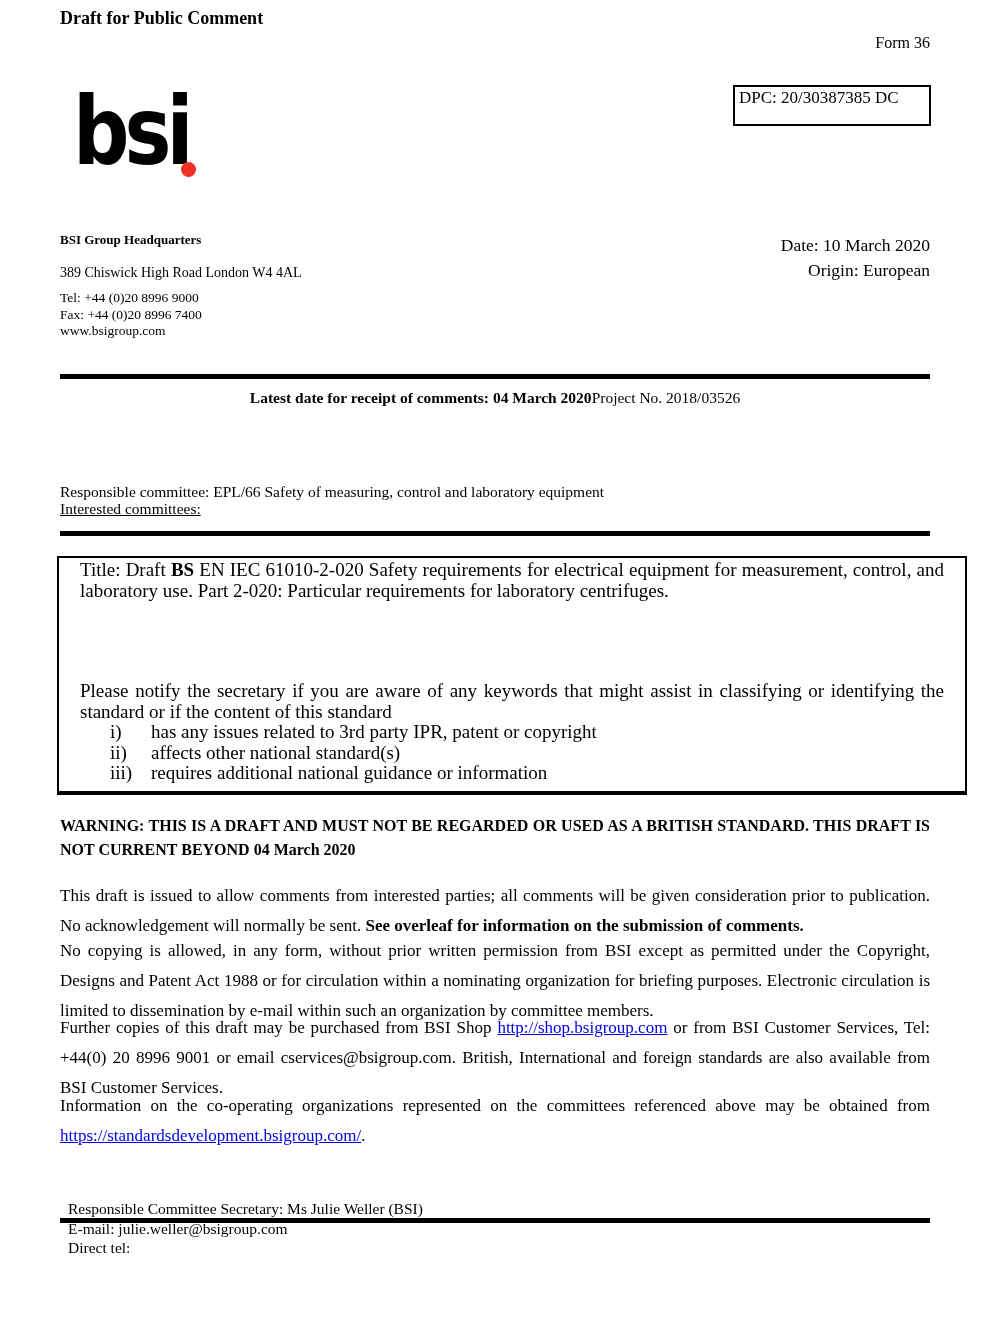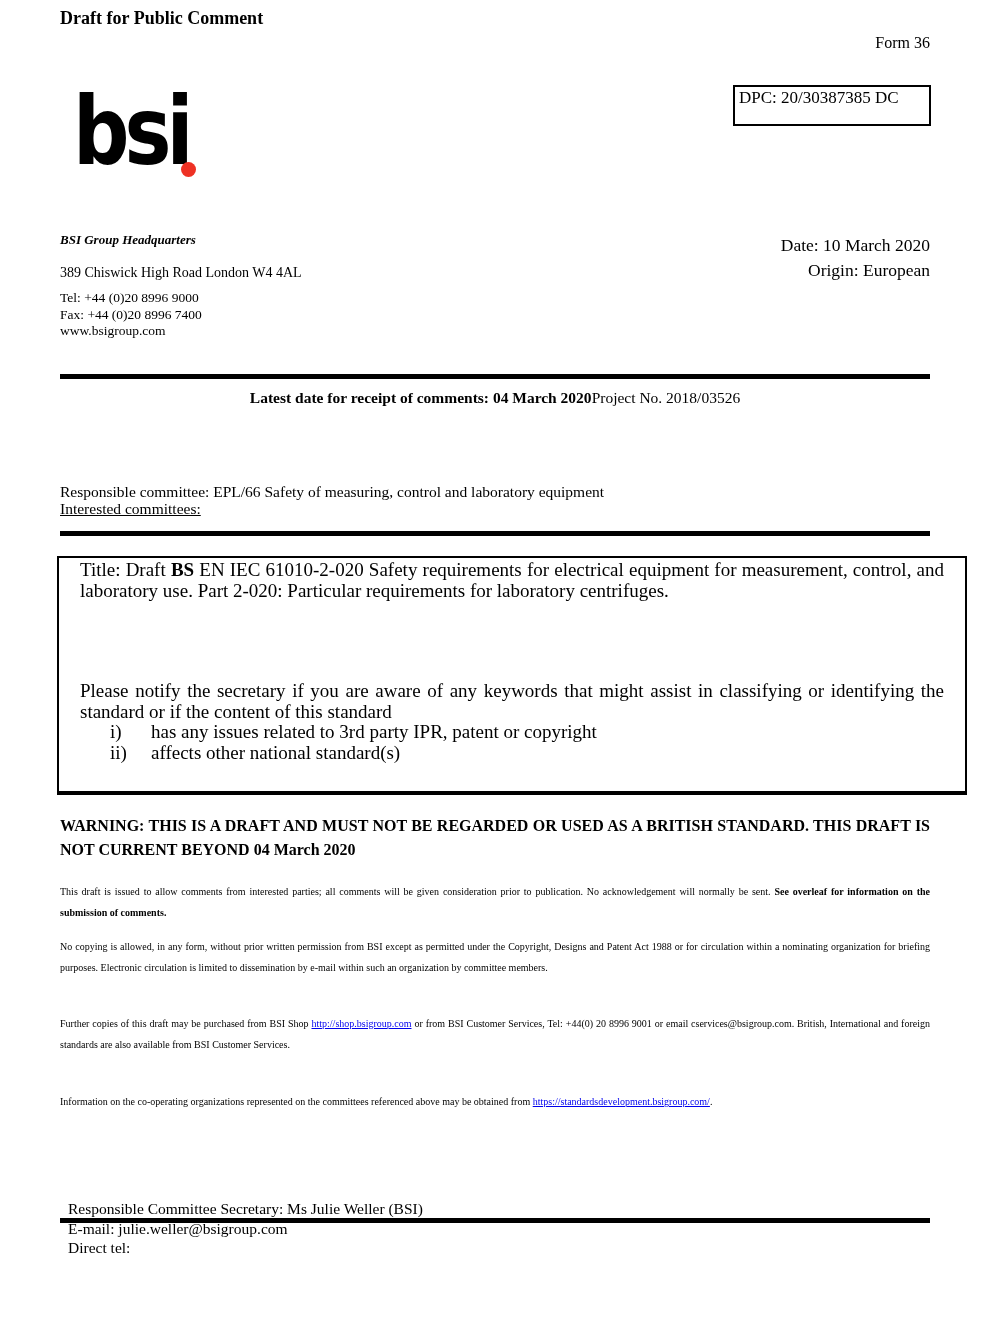--- a/index.html
+++ b/index.html
@@ -41,21 +41,21 @@
     transform-origin:left top;
   }
   .logo-dot{
     position:absolute;left:108px;top:76px;
     width:15px;height:15px;border-radius:50%;
     background:var(--accent-red);
   }
 
   
   .hq{left:60px;top:232px;font-size:13.5px;line-height:16.5px;}
-  .hq .hq-title{font-weight:bold;font-size:13px;margin:0 0 16px 0;font-style:italic;}
+  .hq .hq-title{font-weight:bold;font-size:13px;margin:0 0 16px 0;}
   .hq .hq-addr{font-size:14px;margin:0 0 9px 0;}
   .hq p{margin:0;}
 
   
   .dateblock{right:60px;top:233px;text-align:right;font-size:17.5px;line-height:25px;}
 
   .bar{left:60px;width:870px;height:5px;background:#000;}
   .bar1{top:374px;}
   .bar2{top:531px;}
   .bar3{top:1218px;}
@@ -73,21 +73,21 @@
     padding:2px 21px;
     font-size:19px;line-height:20.5px;
   }
   .titlebox p{margin:0;}
   .titlebox .title-par{text-align:justify;}
   .titlebox .notify{margin-top:80px;text-align:justify;}
   .kw-item{padding-left:30px;}
   .kw-num{display:inline-block;width:41px;}
 
   
-  .par{left:60px;width:870px;font-size:10px;line-height:21px;text-align:justify;}
+  .par{left:60px;width:870px;font-size:17px;line-height:30px;text-align:justify;}
   .warning{top:814px;font-weight:bold;font-size:16px;line-height:23.5px;}
   .p1{top:881px;}
   .p2{top:936px;}
   .p3{top:1013px;}
   .p4{top:1091px;}
   .bold-inline{font-weight:bold;}
   a.doclink{color:var(--link-blue);text-decoration:underline;cursor:pointer;}
 
   
   .footer{left:68px;top:1199px;font-size:15.5px;line-height:19.5px;}
@@ -137,20 +137,23 @@
 
   <div class="abs titlebox">
     <p class="title-par"><span>Title: Draft </span><span class="bold-inline">BS</span><span> EN IEC 61010-2-020 Safety requirements for electrical equipment for measurement, control, and laboratory use. Part 2-020: Particular requirements for laboratory centrifuges.</span></p>
     <p class="notify">Please notify the secretary if you are aware of any keywords that might assist in classifying or identifying the standard or if the content of this standard</p>
     <div class="kw-item">
       <span class="kw-num">i)</span><span>has any issues related to 3rd party IPR, patent or copyright</span>
     </div>
     <div class="kw-item">
       <span class="kw-num">ii)</span><span>affects other national standard(s)</span>
     </div>
+    <div class="kw-item">
+      <span class="kw-num">iii)</span><span>requires additional national guidance or information</span>
+    </div>
   </div>
 
   <div class="abs par warning">WARNING: THIS IS A DRAFT AND MUST NOT BE REGARDED OR USED AS A BRITISH STANDARD. THIS DRAFT IS NOT CURRENT BEYOND 04 March 2020</div>
 
   <div class="abs par p1"><span>This draft is issued to allow comments from interested parties; all comments will be given consideration prior to publication. No acknowledgement will normally be sent. </span><span class="bold-inline">See overleaf for information on the submission of comments.</span></div>
 
   <div class="abs par p2">No copying is allowed, in any form, without prior written permission from BSI except as permitted under the Copyright, Designs and Patent Act 1988 or for circulation within a nominating organization for briefing purposes. Electronic circulation is limited to dissemination by e-mail within such an organization by committee members.</div>
 
   <div class="abs par p3"><span>Further copies of this draft may be purchased from BSI Shop </span><a class="doclink">http://shop.bsigroup.com</a><span> or from BSI Customer Services, Tel: +44(0) 20 8996 9001 or email cservices@bsigroup.com. British, International and foreign standards are also available from BSI Customer Services.</span></div>
 

